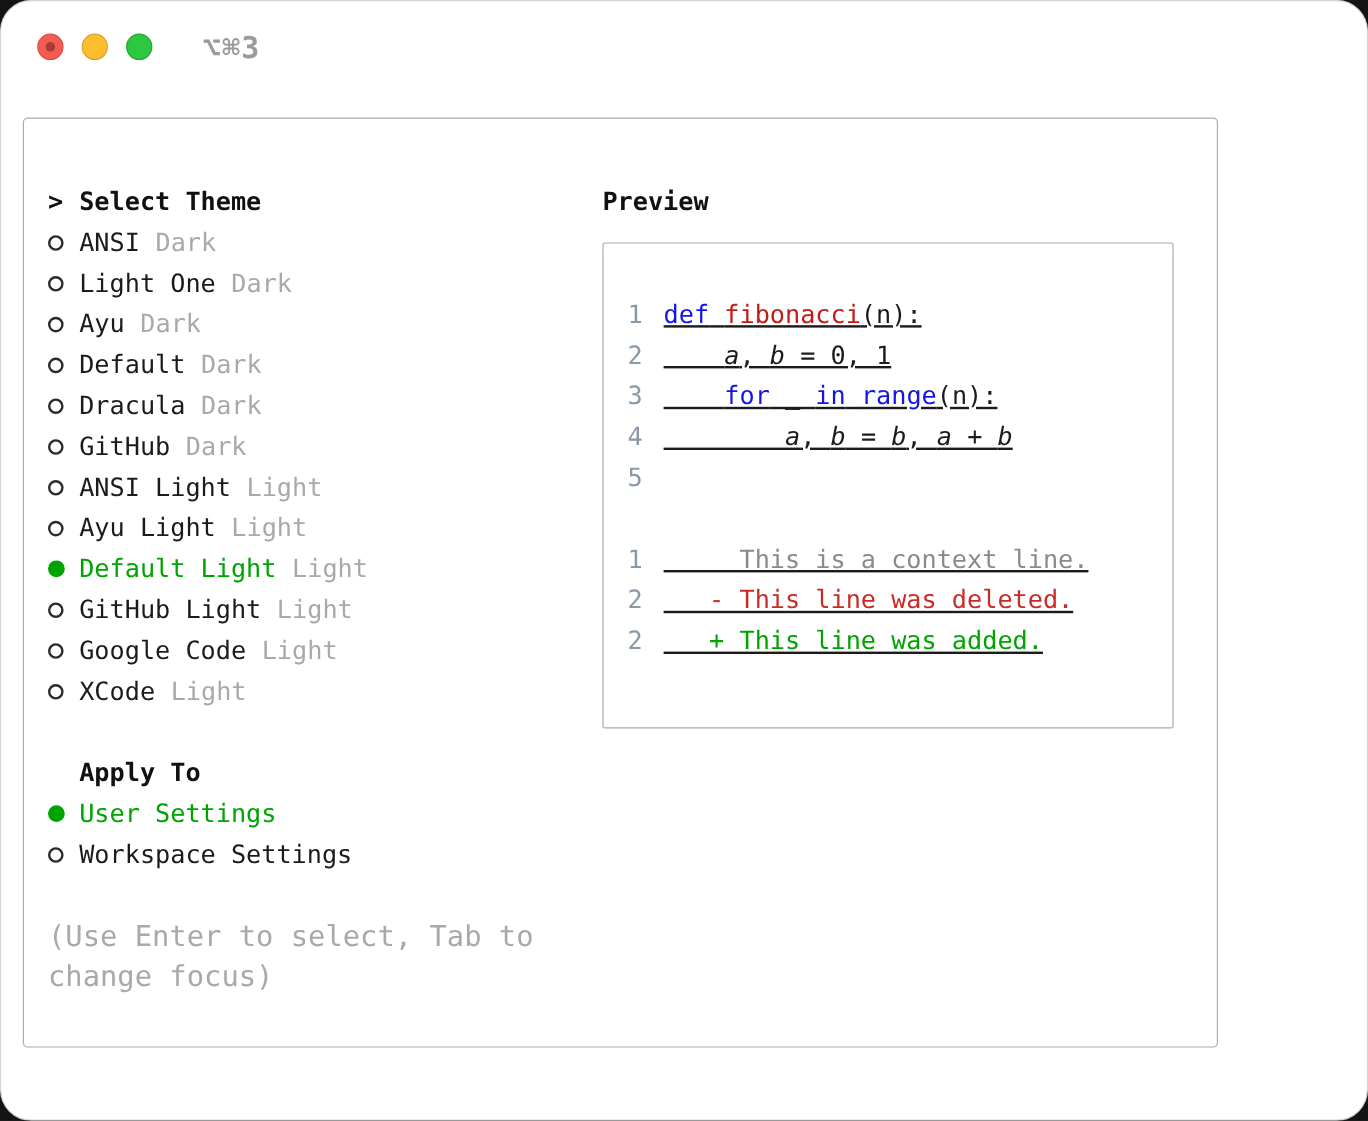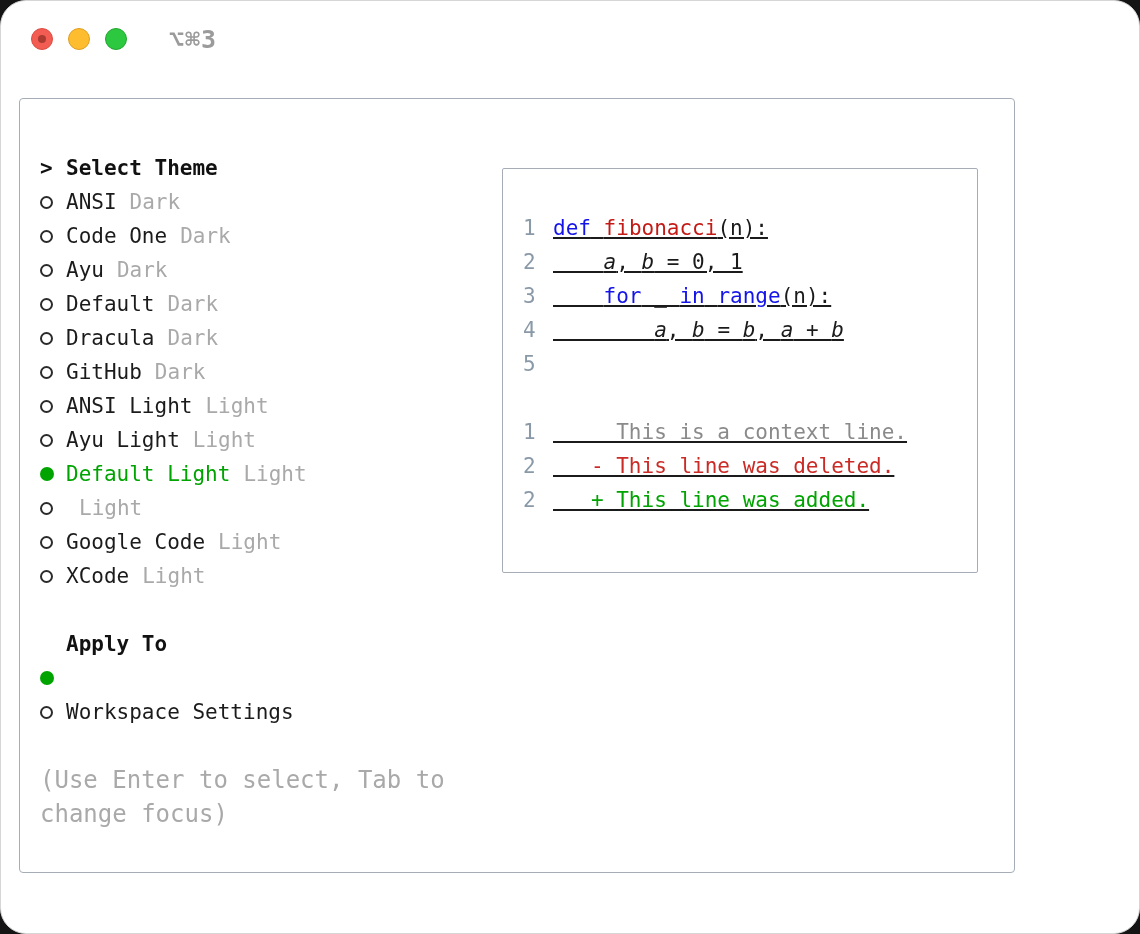--- a/index.html
+++ b/index.html
@@ -96,21 +96,21 @@
             <span class="marker">
               <span class="radio"></span>
             </span>
             <span class="tname">ANSI</span>
             <span class="tvariant">Dark</span>
           </div>
           <div class="row theme-row">
             <span class="marker">
               <span class="radio"></span>
             </span>
-            <span class="tname">Code One</span>
+            <span class="tname">Light One</span>
             <span class="tvariant">Dark</span>
           </div>
           <div class="row theme-row">
             <span class="marker">
               <span class="radio"></span>
             </span>
             <span class="tname">Ayu</span>
             <span class="tvariant">Dark</span>
           </div>
           <div class="row theme-row">
@@ -152,20 +152,21 @@
             <span class="marker">
               <span class="radio filled"></span>
             </span>
             <span class="tname">Default Light</span>
             <span class="tvariant">Light</span>
           </div>
           <div class="row theme-row">
             <span class="marker">
               <span class="radio"></span>
             </span>
+            <span class="tname">GitHub Light</span>
             <span class="tvariant">Light</span>
           </div>
           <div class="row theme-row">
             <span class="marker">
               <span class="radio"></span>
             </span>
             <span class="tname">Google Code</span>
             <span class="tvariant">Light</span>
           </div>
           <div class="row theme-row">
@@ -182,35 +183,37 @@
       <div class="row">
         <span class="marker"></span>
         <span class="title">Apply To</span>
       </div>
 
       <div id="apply-list">
           <div class="row apply-row selected">
             <span class="marker">
               <span class="radio filled"></span>
             </span>
+            <span class="tname">User Settings</span>
           </div>
           <div class="row apply-row">
             <span class="marker">
               <span class="radio"></span>
             </span>
             <span class="tname">Workspace Settings</span>
           </div>
         </div>
 
       <div class="row spacer"></div>
 
       <div class="hint">(Use Enter to select, Tab to change focus)</div>
     </div>
 
     <div class="right-pane">
+      <div class="preview-title">Preview</div>
       <div class="preview-box">
         <div id="preview-lines">
             <div class="pline"><span class="lnum">1</span><span class="lcode"><span class="tok-kw">def</span><span class="tok-pl"> </span><span class="tok-fn">fibonacci</span><span class="tok-pl">(n):</span></span></div>
             <div class="pline"><span class="lnum">2</span><span class="lcode"><span class="tok-pl">    </span><span class="tok-var">a</span><span class="tok-pl">, </span><span class="tok-var">b</span><span class="tok-pl"> = 0, 1</span></span></div>
             <div class="pline"><span class="lnum">3</span><span class="lcode"><span class="tok-pl">    </span><span class="tok-kw">for</span><span class="tok-pl"> _ </span><span class="tok-kw">in</span><span class="tok-pl"> </span><span class="tok-kw">range</span><span class="tok-pl">(n):</span></span></div>
             <div class="pline"><span class="lnum">4</span><span class="lcode"><span class="tok-pl">        </span><span class="tok-var">a</span><span class="tok-pl">, </span><span class="tok-var">b</span><span class="tok-pl"> = </span><span class="tok-var">b</span><span class="tok-pl">, </span><span class="tok-var">a</span><span class="tok-pl"> + </span><span class="tok-var">b</span></span></div>
             <div class="pline"><span class="lnum">5</span></div>
             <div class="pline"><span class="lnum"></span><span class="lcode"></span></div>
             <div class="pline"><span class="lnum">1</span><span class="lcode"><span class="tok-ctx">     This is a context line.</span></span></div>
             <div class="pline"><span class="lnum">2</span><span class="lcode"><span class="tok-del">   - This line was deleted.</span></span></div>

